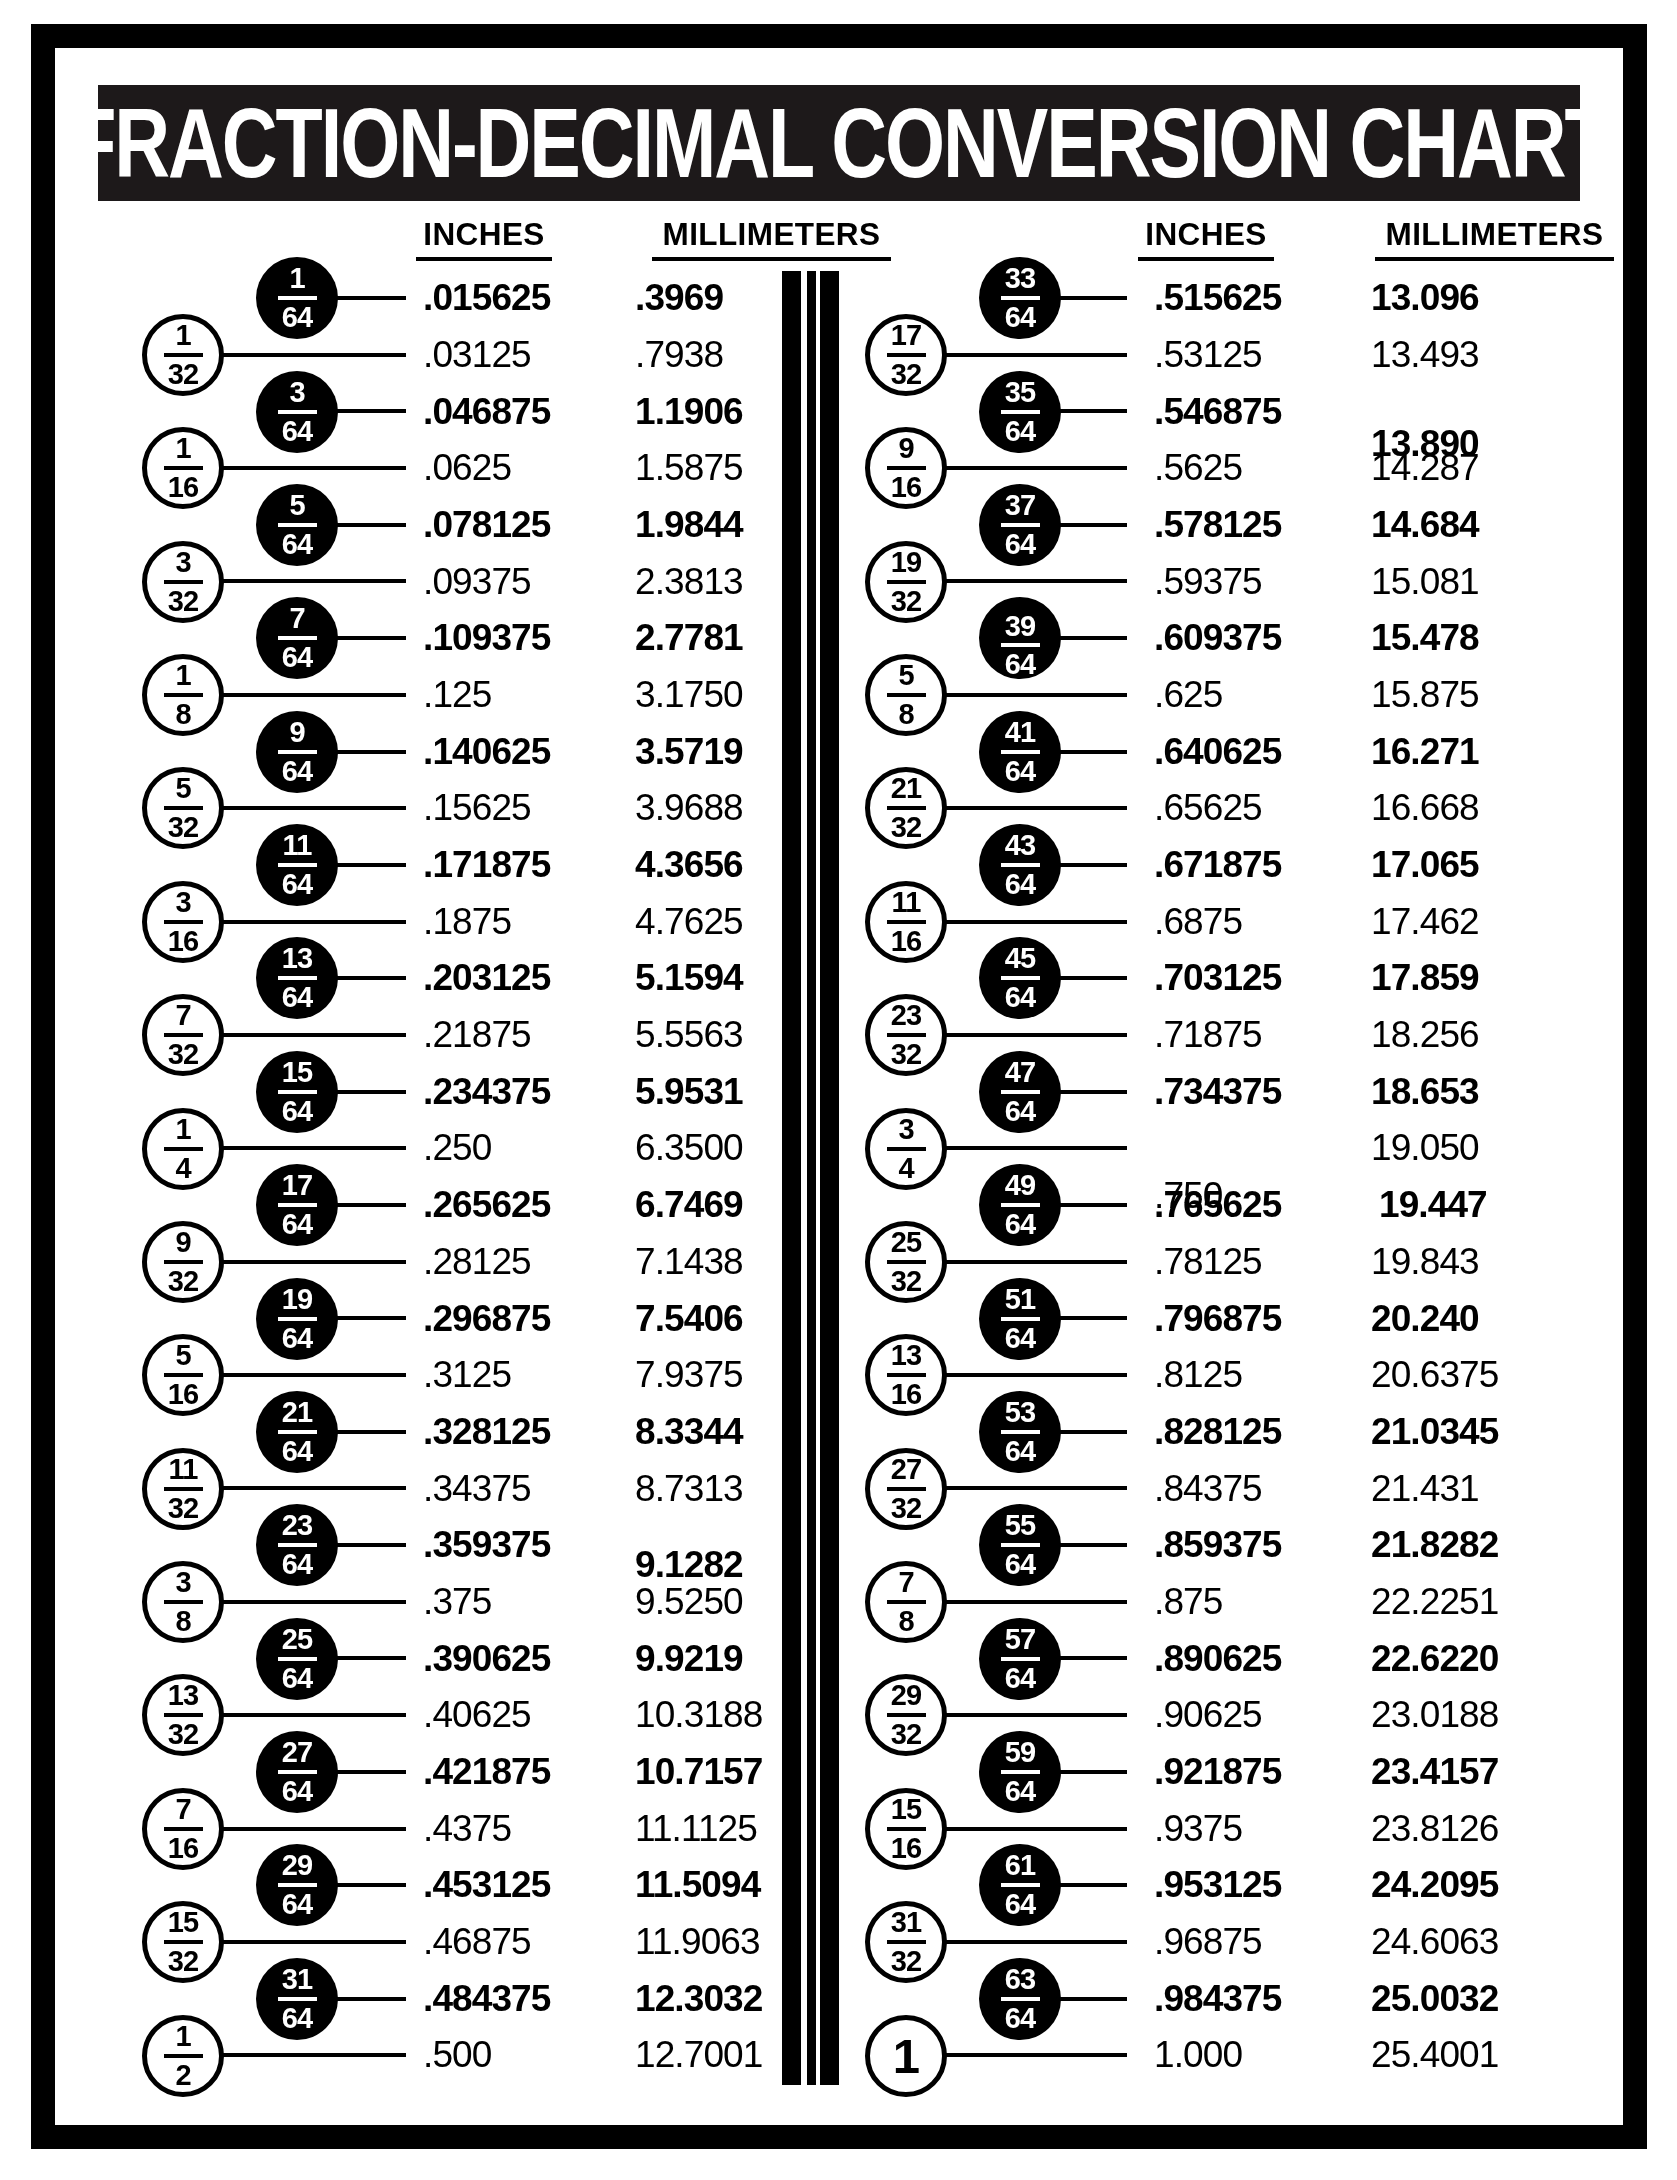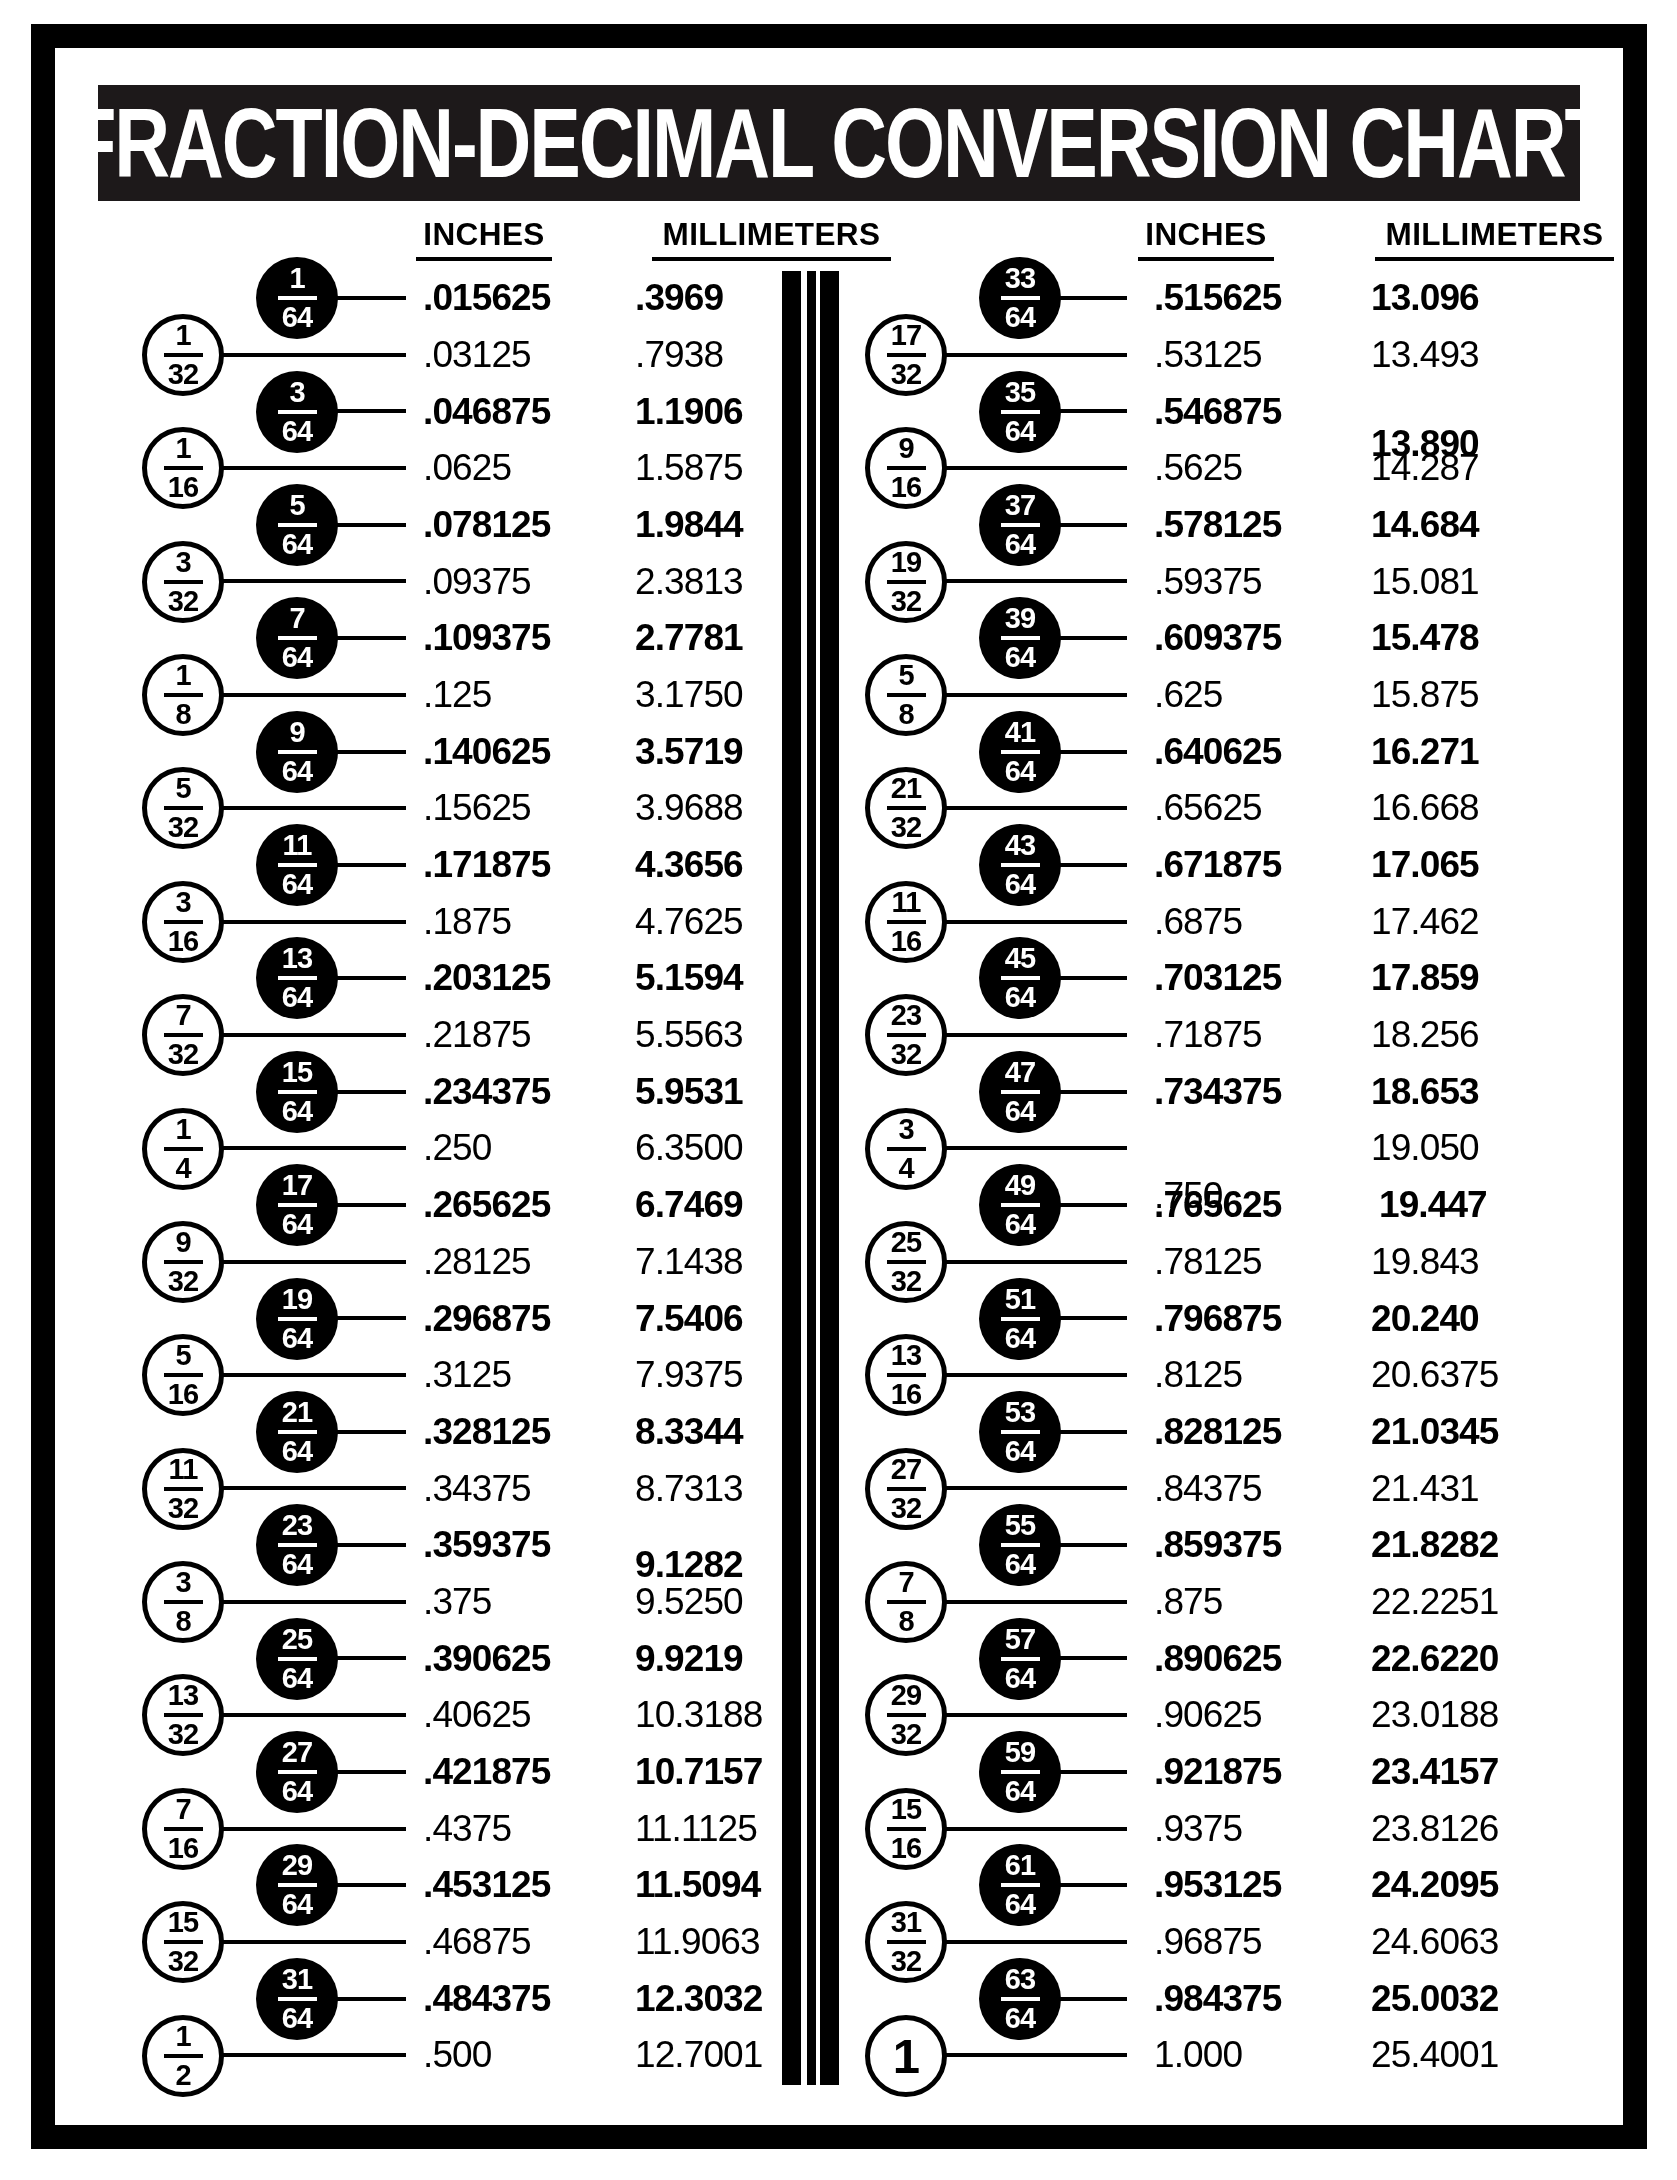--- a/index.html
+++ b/index.html
@@ -511,21 +511,21 @@
         <span class="num">19</span>
         <div class="fbar"></div>
         <span class="den">32</span>
       </div>
     </div>
     <span class="val inches" style="left: 1154px; top: 582px;">.59375</span>
     <span class="val mm" style="left: 1371px; top: 582px;">15.081</span>
   </div>
     <div class="row">
     <div class="connector" style="left: 1054px; top: 636px; width: 73px;"></div>
-    <div class="circle black" style="left: 979px; top: 597px;">
+    <div class="circle black" style="left: 979px; top: 597px; align-items: flex-end;">
       <div class="frac">
         <span class="num">39</span>
         <div class="fbar"></div>
         <span class="den">64</span>
       </div>
     </div>
     <span class="val inches bold" style="left: 1154px; top: 638px;">.609375</span>
     <span class="val mm bold" style="left: 1371px; top: 638px;">15.478</span>
   </div>
     <div class="row">

